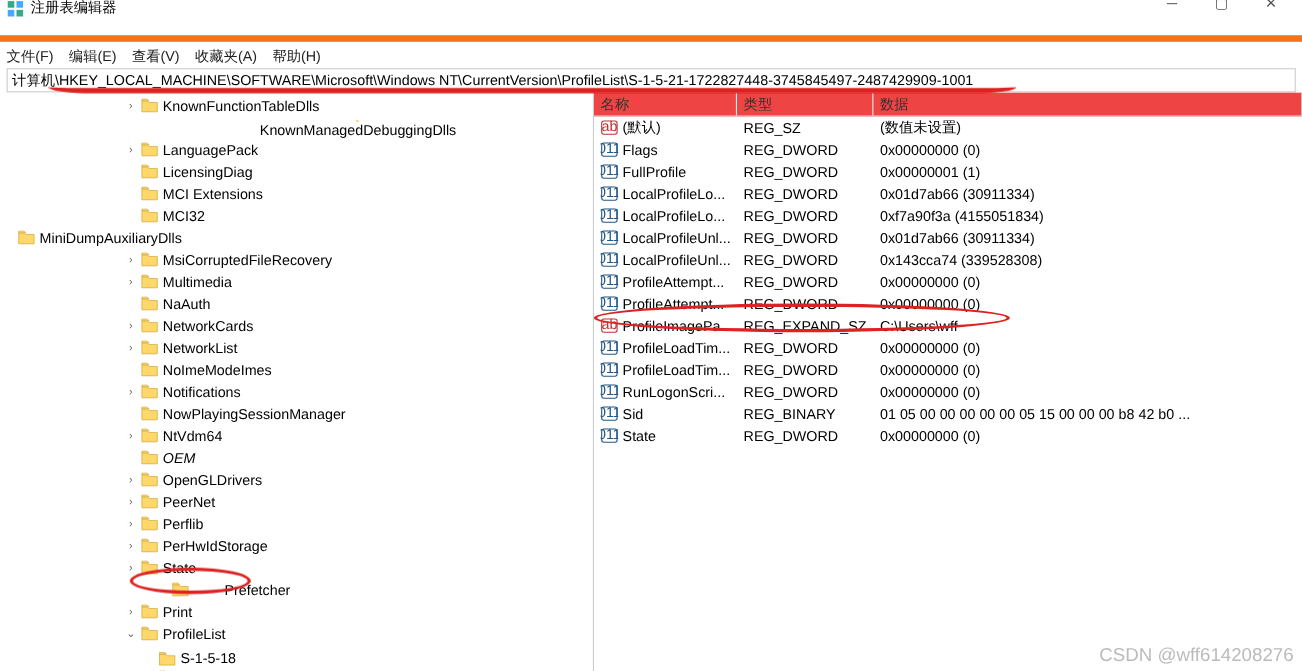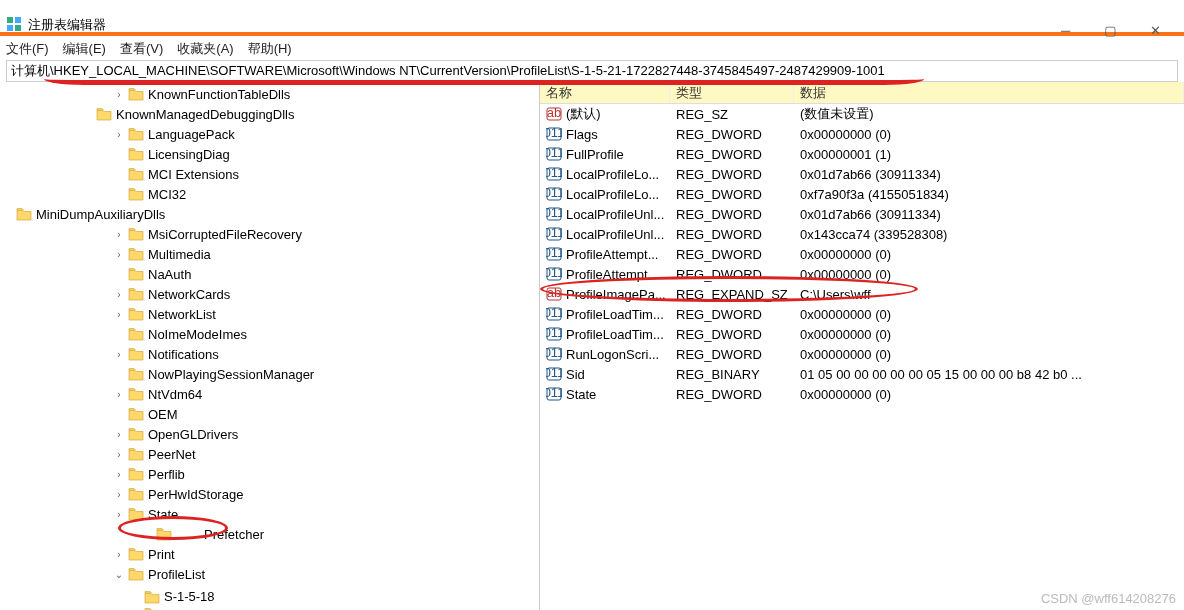--- a/index.html
+++ b/index.html
@@ -1,43 +1,43 @@
 <!DOCTYPE html>
 <html><head>
 <meta charset="utf-8">
 <style>
 * { box-sizing: border-box; margin: 0; padding: 0; font-family: "Microsoft YaHei", "Segoe UI", Tahoma, sans-serif; font-size: 13px; }
 body { background: #fff; color: #000; width: 1184px; height: 610px; overflow: hidden; position: relative; }
-.title-bar { height: 28px; display: flex; align-items: flex-start; padding: 16px 6px; border-bottom: 4px solid #f97316; }
+.title-bar { height: 28px; display: flex; align-items: flex-end; padding: 16px 6px; border-bottom: 6px solid #f97316; }
 .title-bar .app-icon { width: 16px; height: 16px; margin-right: 6px; }
 .title-bar .title-text { flex: 1; }
 .win-controls { display: flex; }
 .win-btn { width: 45px; height: 28px; display: flex; align-items: center; justify-content: center; color: #555; }
 .menu-bar { height: 22px; display: flex; align-items: flex-end; padding: 0 6px; gap: 14px; color: #222; }
 .menu-item { cursor: default; }
 .path-bar { height: 22px; border: 1px solid #ccc; margin: 2px 6px 0 6px; padding: 0 4px; display: flex; align-items: center; white-space: nowrap; overflow: hidden; }
 .content { display: flex; height: calc(610px - 28px - 22px - 26px); }
 .tree-pane { width: 540px; overflow: auto; border-right: 1px solid #ccc; padding-top: 2px; }
 .list-pane { flex: 1; overflow: auto; }
 .tree-row { display: flex; align-items: center; height: 20px; white-space: nowrap; }
 .expander { width: 14px; height: 14px; display: inline-flex; align-items: center; justify-content: center; color: #666; font-size: 10px; }
 .folder-icon { width: 16px; height: 14px; margin: 0 4px 0 2px; }
-.list-header { display: flex; height: 22px; border-bottom: 1px solid #ddd; background: #fef9c3; position: sticky; top: 0; }
+.list-header { display: flex; height: 22px; border-bottom: 1px solid #ddd; background: #ef4444; position: sticky; top: 0; }
 .list-header .col { padding: 2px 6px; border-right: 1px solid #eee; font-weight: normal; color: #333; }
 .col-name { width: 130px; }
 .col-type { width: 124px; }
 .col-data { flex: 1; }
 .list-row { display: flex; height: 20px; align-items: center; }
 .list-row .col { padding: 0 6px; overflow: hidden; text-overflow: ellipsis; white-space: nowrap; }
 .val-icon { width: 16px; height: 14px; margin-right: 4px; flex: none; }
 .annot { position: absolute; pointer-events: none; }
 .red-line-top { position: absolute; left: 44px; top: 77px; width: 880px; height: 8px; border-bottom: 5px solid #d22; border-radius: 0 0 40px 40px / 0 0 6px 6px; }
 .red-circle-profile { position:absolute; left:118px; top:516px; width:110px; height:24px; border:3px solid #d22; border-radius:50%; }
 .red-circle-image { position:absolute; left:540px; top:276px; width:378px; height:26px; border:3px solid #d22; border-radius:50%; }
-.watermark { position: absolute; right: 8px; bottom: 4px; color: #bbb; font-size: 13px; }
+.watermark { position: absolute; right: 8px; bottom: 4px; color: #bbb; font-size: 17px; }
 </style>
 </head>
 <body>
 
 <div class="title-bar">
   <svg class="app-icon" viewBox="0 0 16 16">
       <rect x="1" y="1" width="6" height="6" fill="#3a8"></rect>
       <rect x="9" y="1" width="6" height="6" fill="#4af"></rect>
       <rect x="1" y="9" width="6" height="6" fill="#4af"></rect>
       <rect x="9" y="9" width="6" height="6" fill="#3a8"></rect>
@@ -65,21 +65,21 @@
 <div class="content">
   <div class="tree-pane" id="tree-pane">
       <div class="tree-row" style="padding-left: 112px;">
         <span class="expander">›</span>
         <svg class="folder-icon" viewBox="0 0 16 14">
           <path d="M1 3 L6 3 L7.5 4.5 L15 4.5 L15 13 L1 13 Z" fill="#ffd76a" stroke="#c9a227" stroke-width="0.6"></path>
           <path d="M1 3 L1 1.5 L6 1.5 L7.5 3 Z" fill="#ffe08f" stroke="#c9a227" stroke-width="0.6"></path>
         </svg>
         <span>KnownFunctionTableDlls</span>
       </div>
-      <div class="tree-row" style="padding-left: 80px;">
+      <div class="tree-row" style="padding-left: 112px; flex-direction: column;">
         <span class="expander"></span>
         <svg class="folder-icon" viewBox="0 0 16 14">
           <path d="M1 3 L6 3 L7.5 4.5 L15 4.5 L15 13 L1 13 Z" fill="#ffd76a" stroke="#c9a227" stroke-width="0.6"></path>
           <path d="M1 3 L1 1.5 L6 1.5 L7.5 3 Z" fill="#ffe08f" stroke="#c9a227" stroke-width="0.6"></path>
         </svg>
         <span>KnownManagedDebuggingDlls</span>
       </div>
       <div class="tree-row" style="padding-left: 112px;">
         <span class="expander">›</span>
         <svg class="folder-icon" viewBox="0 0 16 14">
@@ -185,21 +185,21 @@
         <span>NowPlayingSessionManager</span>
       </div>
       <div class="tree-row" style="padding-left: 112px;">
         <span class="expander">›</span>
         <svg class="folder-icon" viewBox="0 0 16 14">
           <path d="M1 3 L6 3 L7.5 4.5 L15 4.5 L15 13 L1 13 Z" fill="#ffd76a" stroke="#c9a227" stroke-width="0.6"></path>
           <path d="M1 3 L1 1.5 L6 1.5 L7.5 3 Z" fill="#ffe08f" stroke="#c9a227" stroke-width="0.6"></path>
         </svg>
         <span>NtVdm64</span>
       </div>
-      <div class="tree-row" style="padding-left: 112px;">
+      <div class="tree-row" style="padding-left: 112px; font-style: italic;">
         <span class="expander"></span>
         <svg class="folder-icon" viewBox="0 0 16 14">
           <path d="M1 3 L6 3 L7.5 4.5 L15 4.5 L15 13 L1 13 Z" fill="#ffd76a" stroke="#c9a227" stroke-width="0.6"></path>
           <path d="M1 3 L1 1.5 L6 1.5 L7.5 3 Z" fill="#ffe08f" stroke="#c9a227" stroke-width="0.6"></path>
         </svg>
         <span>OEM</span>
       </div>
       <div class="tree-row" style="padding-left: 112px;">
         <span class="expander">›</span>
         <svg class="folder-icon" viewBox="0 0 16 14">

